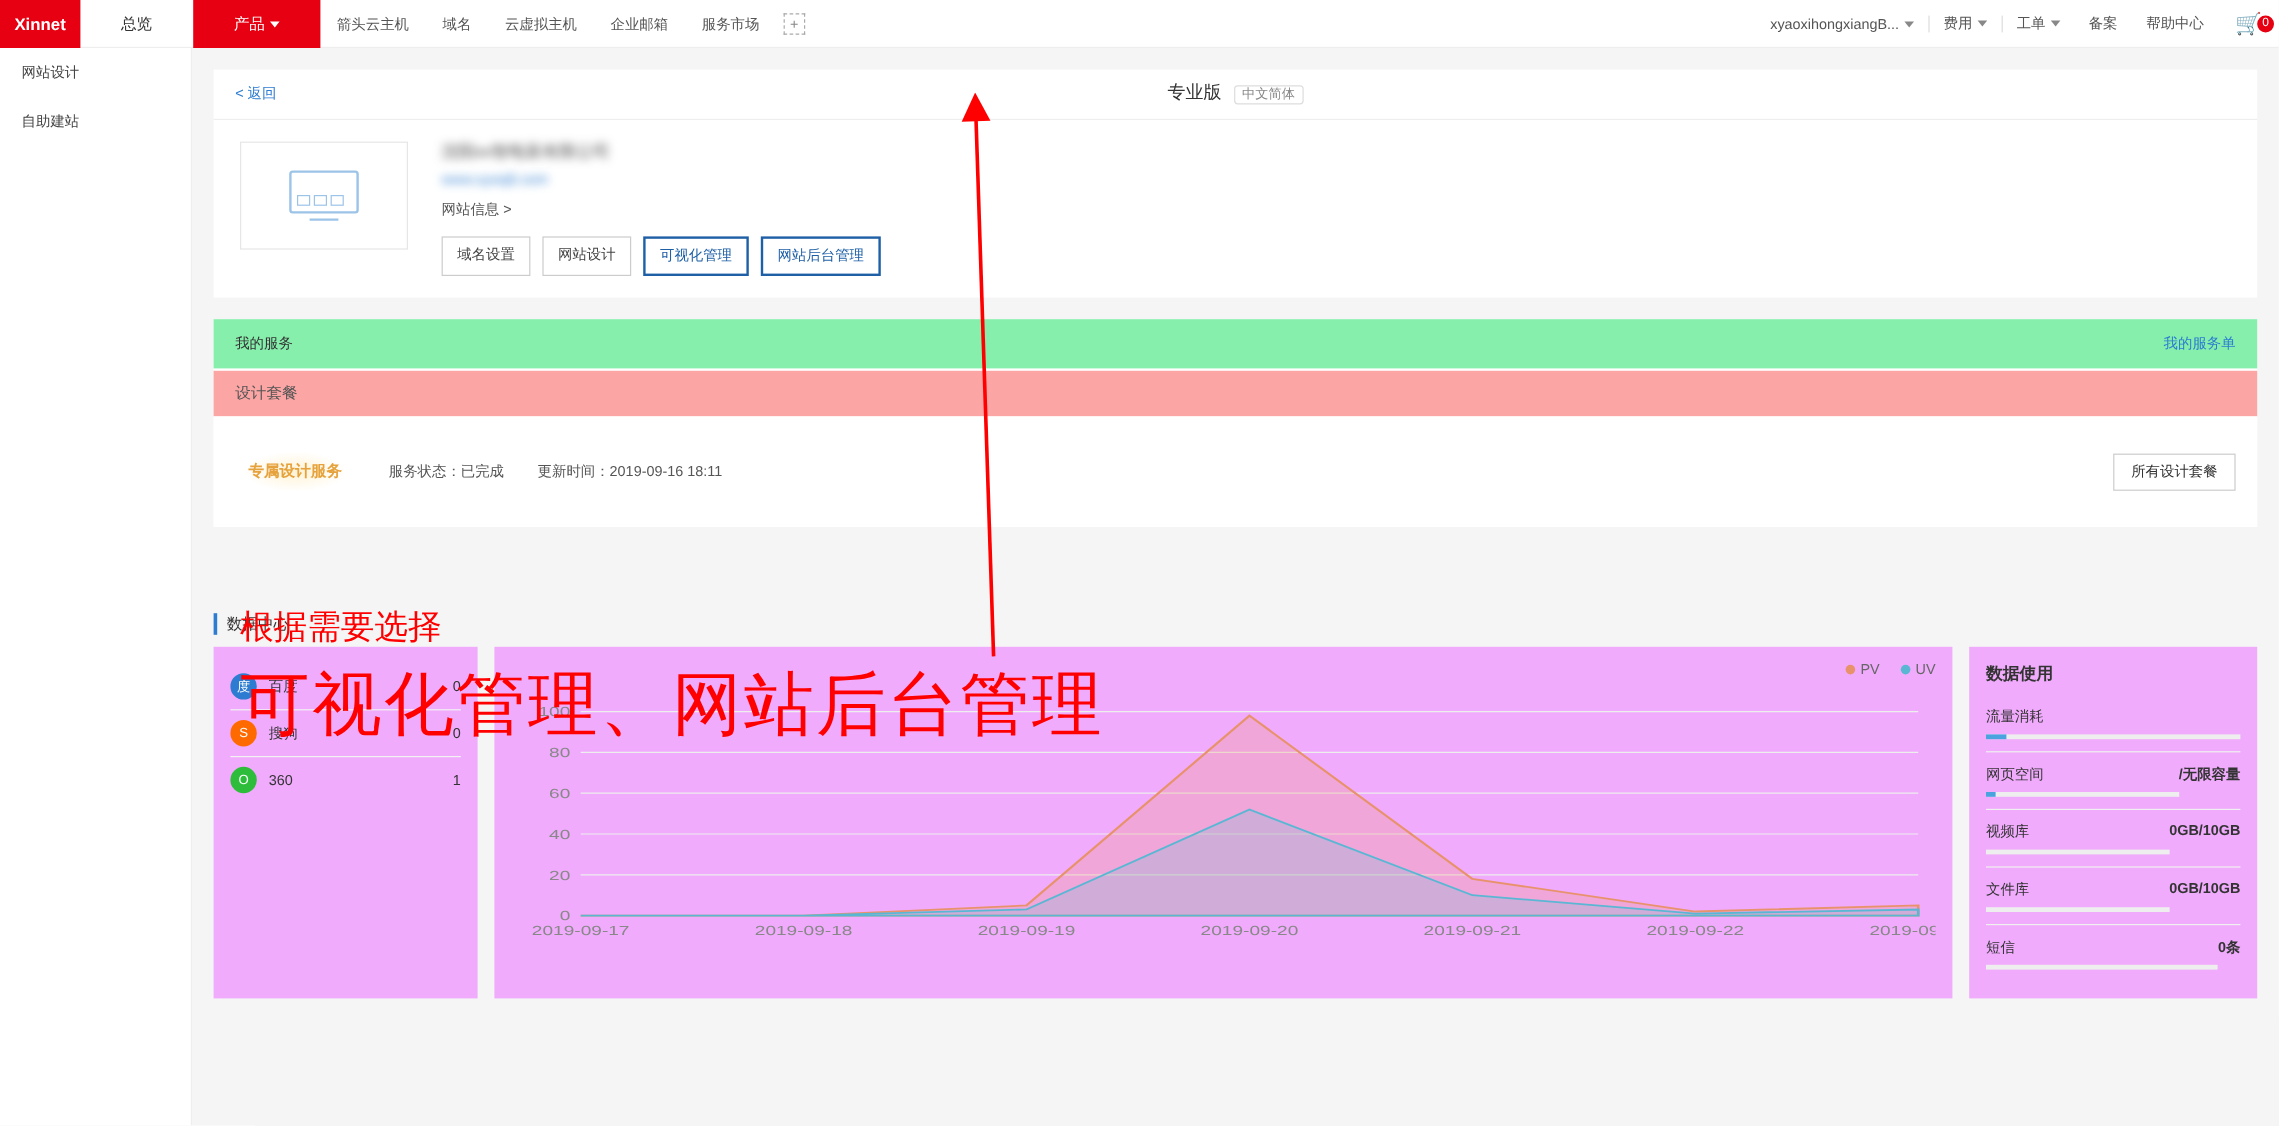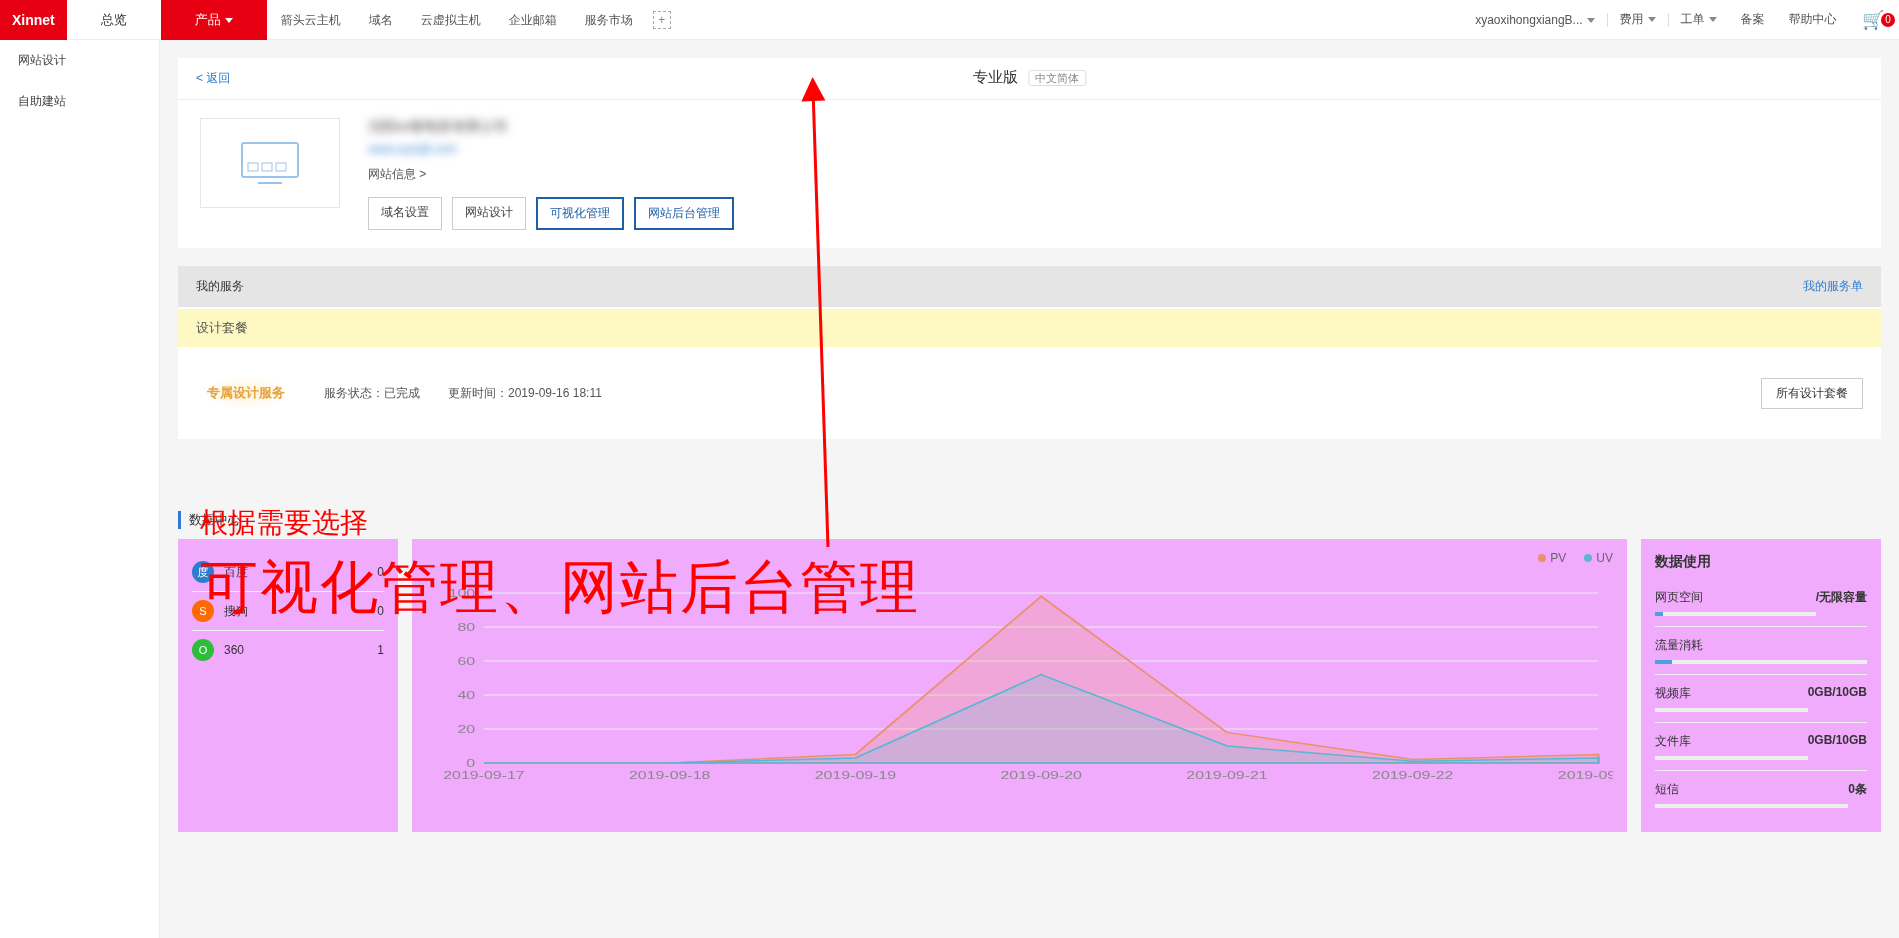--- a/index.html
+++ b/index.html
@@ -40,23 +40,23 @@
 .thumb svg { stroke:#9cc3e8; }
 .site-info { flex:1; }
 .site-info .blur-title { filter: blur(4px); color:#444; font-size:14px; margin-bottom:6px;}
 .site-info .blur-link  { filter: blur(4px); color:#2d7cd1; margin-bottom:10px;}
 .site-info .info-link  { color:#555; cursor:pointer; }
 .btn-row { margin-top: 14px; display:flex; gap:10px; }
 .btn { border:1px solid #ccc; background:#fff; padding:6px 12px; cursor:pointer; color:#444;}
 .btn.highlight { border:2px solid #1e5fa6; color:#1e5fa6; }
 
 
-.section-head { padding: 12px 18px; display:flex; justify-content:space-between; align-items:center; background:#e5e5e5;}
+.section-head { padding: 12px 18px; display:flex; justify-content:space-between; align-items:center; background:#86efac;}
 .section-head .link { color:#2d7cd1; cursor:pointer; }
-.sub-section { background:#fef9c3; padding:10px 18px; font-size:13px; color:#555; margin-top:2px;}
+.sub-section { background:#fca5a5; padding:10px 18px; font-size:13px; color:#555; margin-top:2px;}
 .design-row { background:#fff; padding:18px; display:flex; align-items:center; gap:28px;}
 .design-badge { width:100px; height:56px; display:flex; align-items:center; justify-content:center; }
 .design-badge .txt { color:#e6a23c; font-weight:bold; font-size:13px; background: radial-gradient(#fff3d6, transparent 70%); padding:8px 4px; position:relative;}
 .design-row .stat { color:#555; }
 .design-row .spacer { flex:1; }
 .design-row .all-btn { border:1px solid #ccc; padding:6px 14px; background:#fff; cursor:pointer;}
 
 
 .annotation { position: relative; }
 .anno-text1 { position:absolute; left:22px; top:157px; color:#ff0000; font-size:28px; font-weight:400; z-index:5;}
@@ -238,35 +238,35 @@
               <path class="series-uv" d="M40,180 L40,180 L168.33333333333334,180 L296.6666666666667,174.9 L425,91.6 L553.3333333333334,163 L681.6666666666666,178.3 L810,174.9 L810,180 Z"></path>
             </svg>
         </div>
       </div>
 
       <div class="card card-right">
         <div class="h3">数据使用</div>
         <div id="usage-list">
             <div class="usage-row">
               <div style="flex:1">
+                <div>流量消耗</div>
+                <div class="bar">
+                  <div class="fill" style="width:8%"></div>
+                </div>
+              </div>
+              <div class="val"></div>
+            </div>
+            <div class="usage-row">
+              <div style="flex:1">
                 <div>网页空间</div>
                 <div class="bar">
                   <div class="fill" style="width:5%"></div>
                 </div>
               </div>
               <div class="val">/无限容量</div>
-            </div>
-            <div class="usage-row">
-              <div style="flex:1">
-                <div>流量消耗</div>
-                <div class="bar">
-                  <div class="fill" style="width:8%"></div>
-                </div>
-              </div>
-              <div class="val"></div>
             </div>
             <div class="usage-row">
               <div style="flex:1">
                 <div>视频库</div>
                 <div class="bar">
                   <div class="fill" style="width:0%"></div>
                 </div>
               </div>
               <div class="val">0GB/10GB</div>
             </div>

